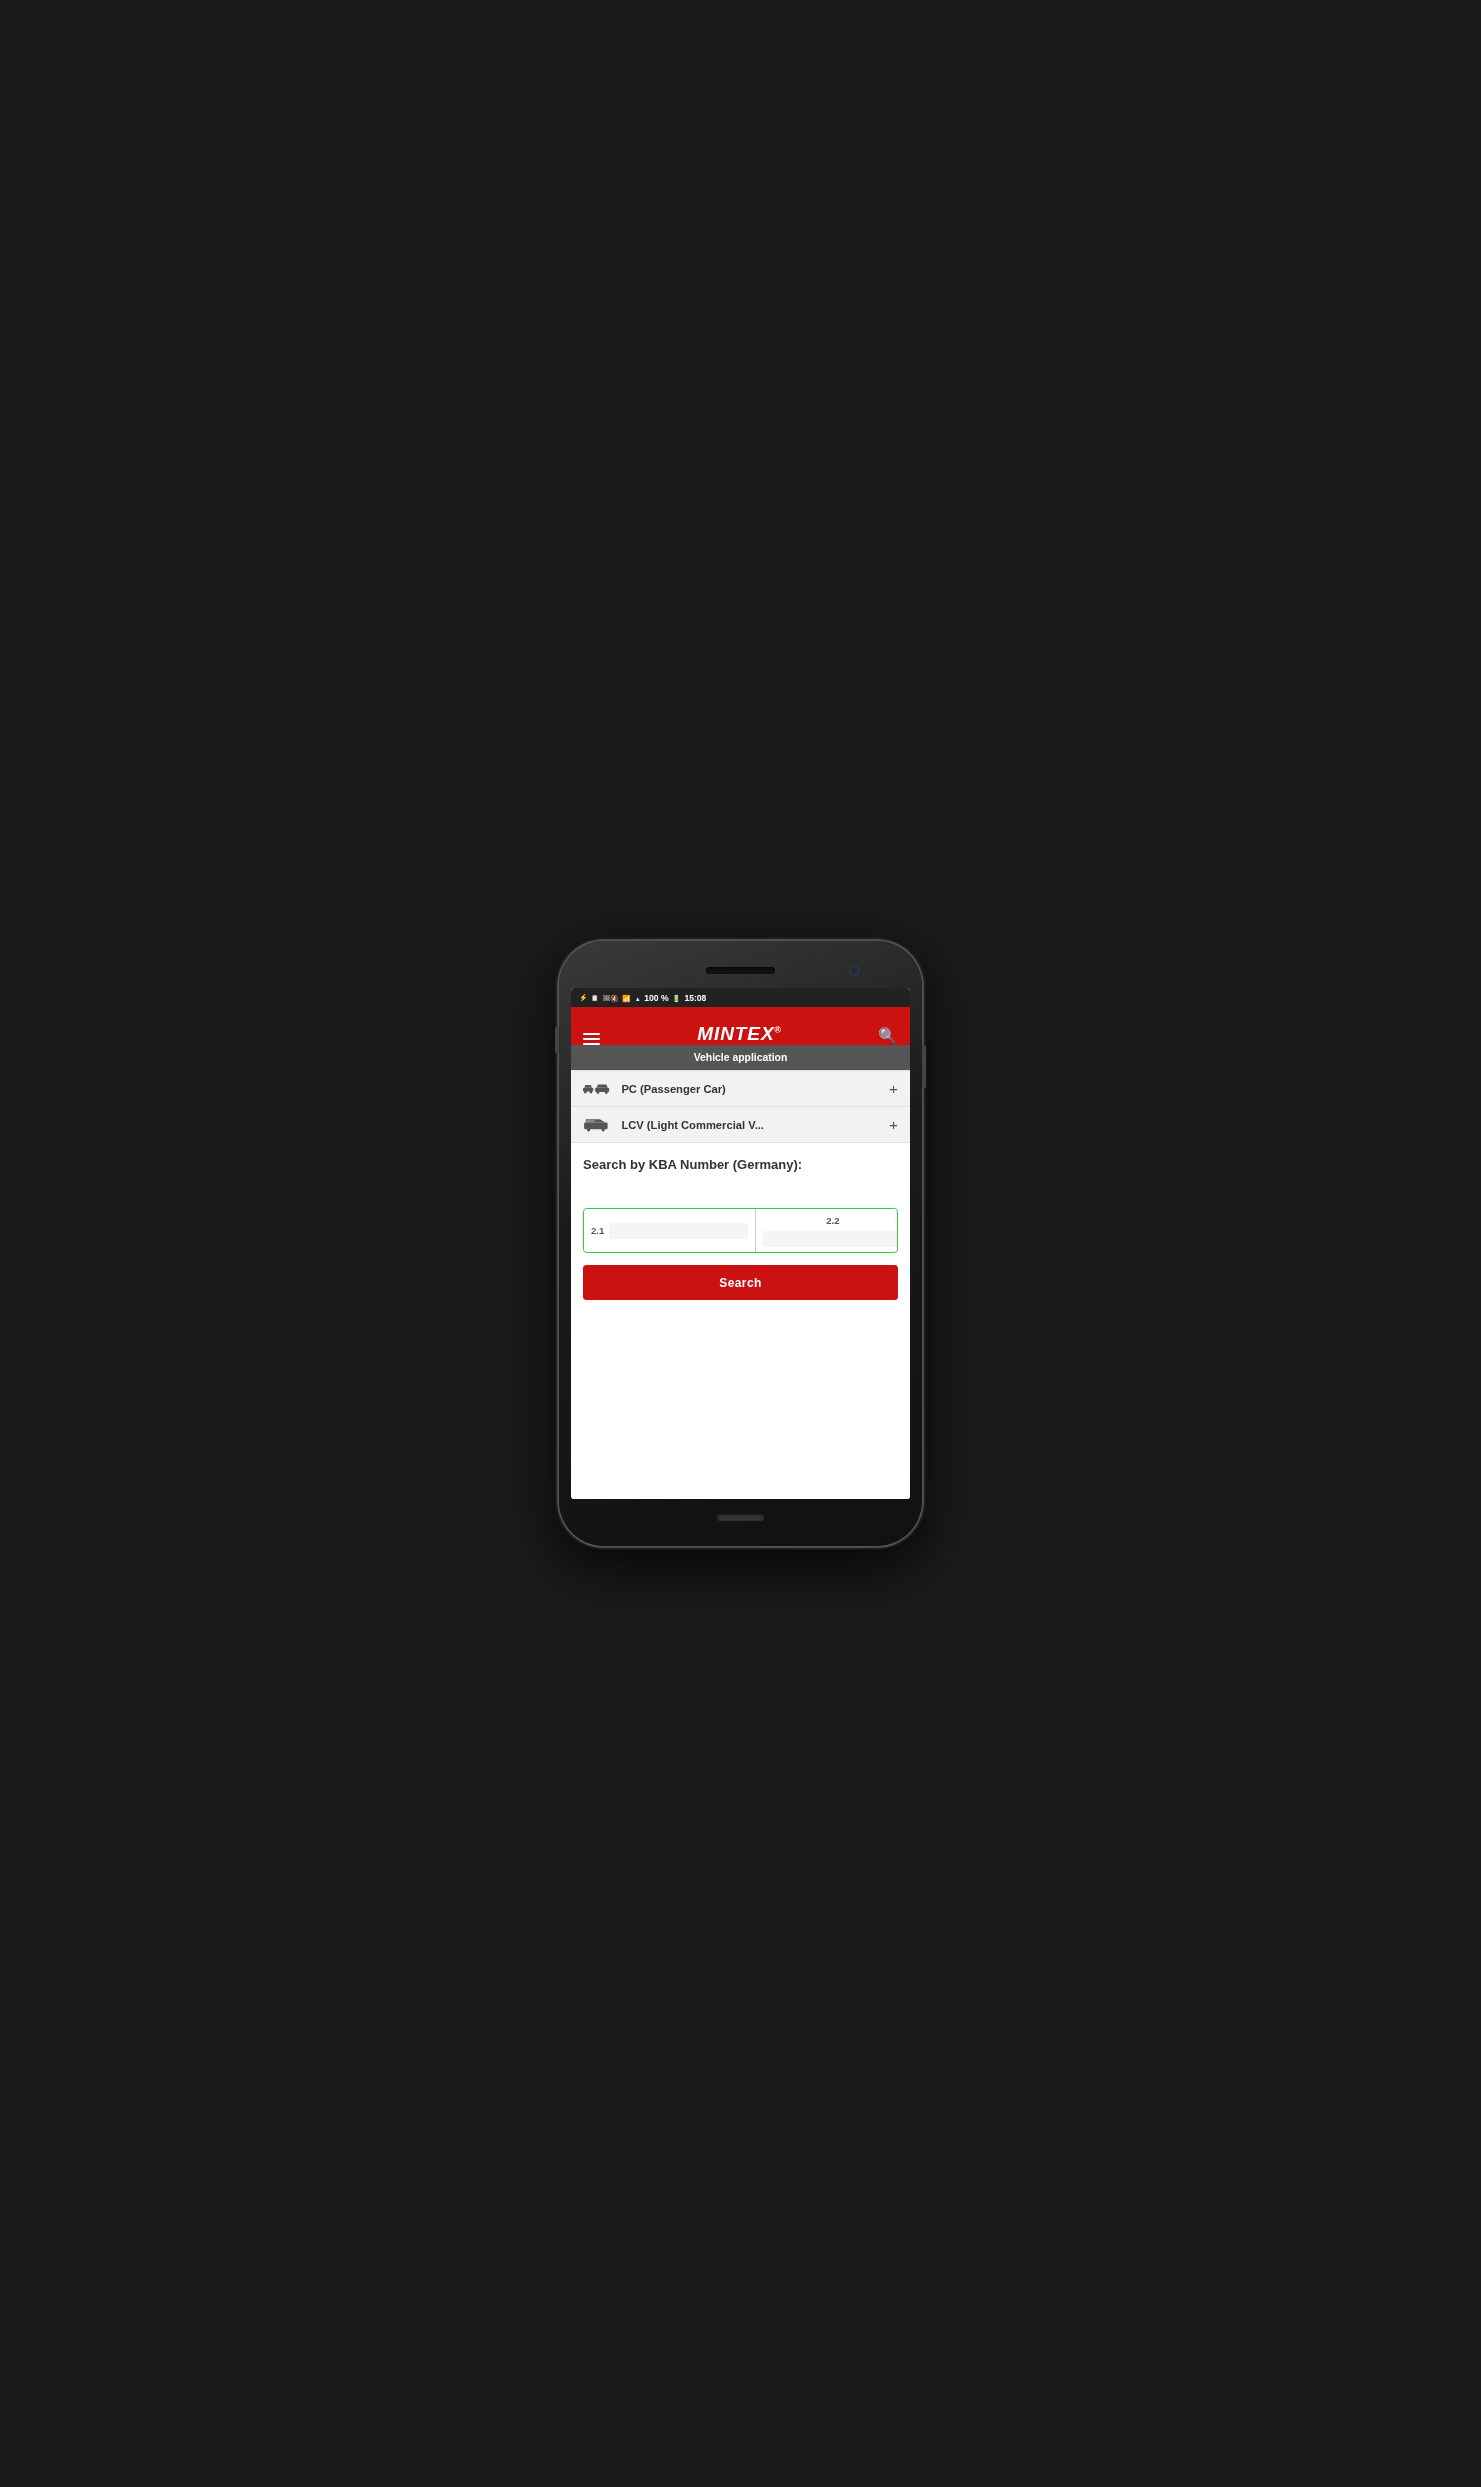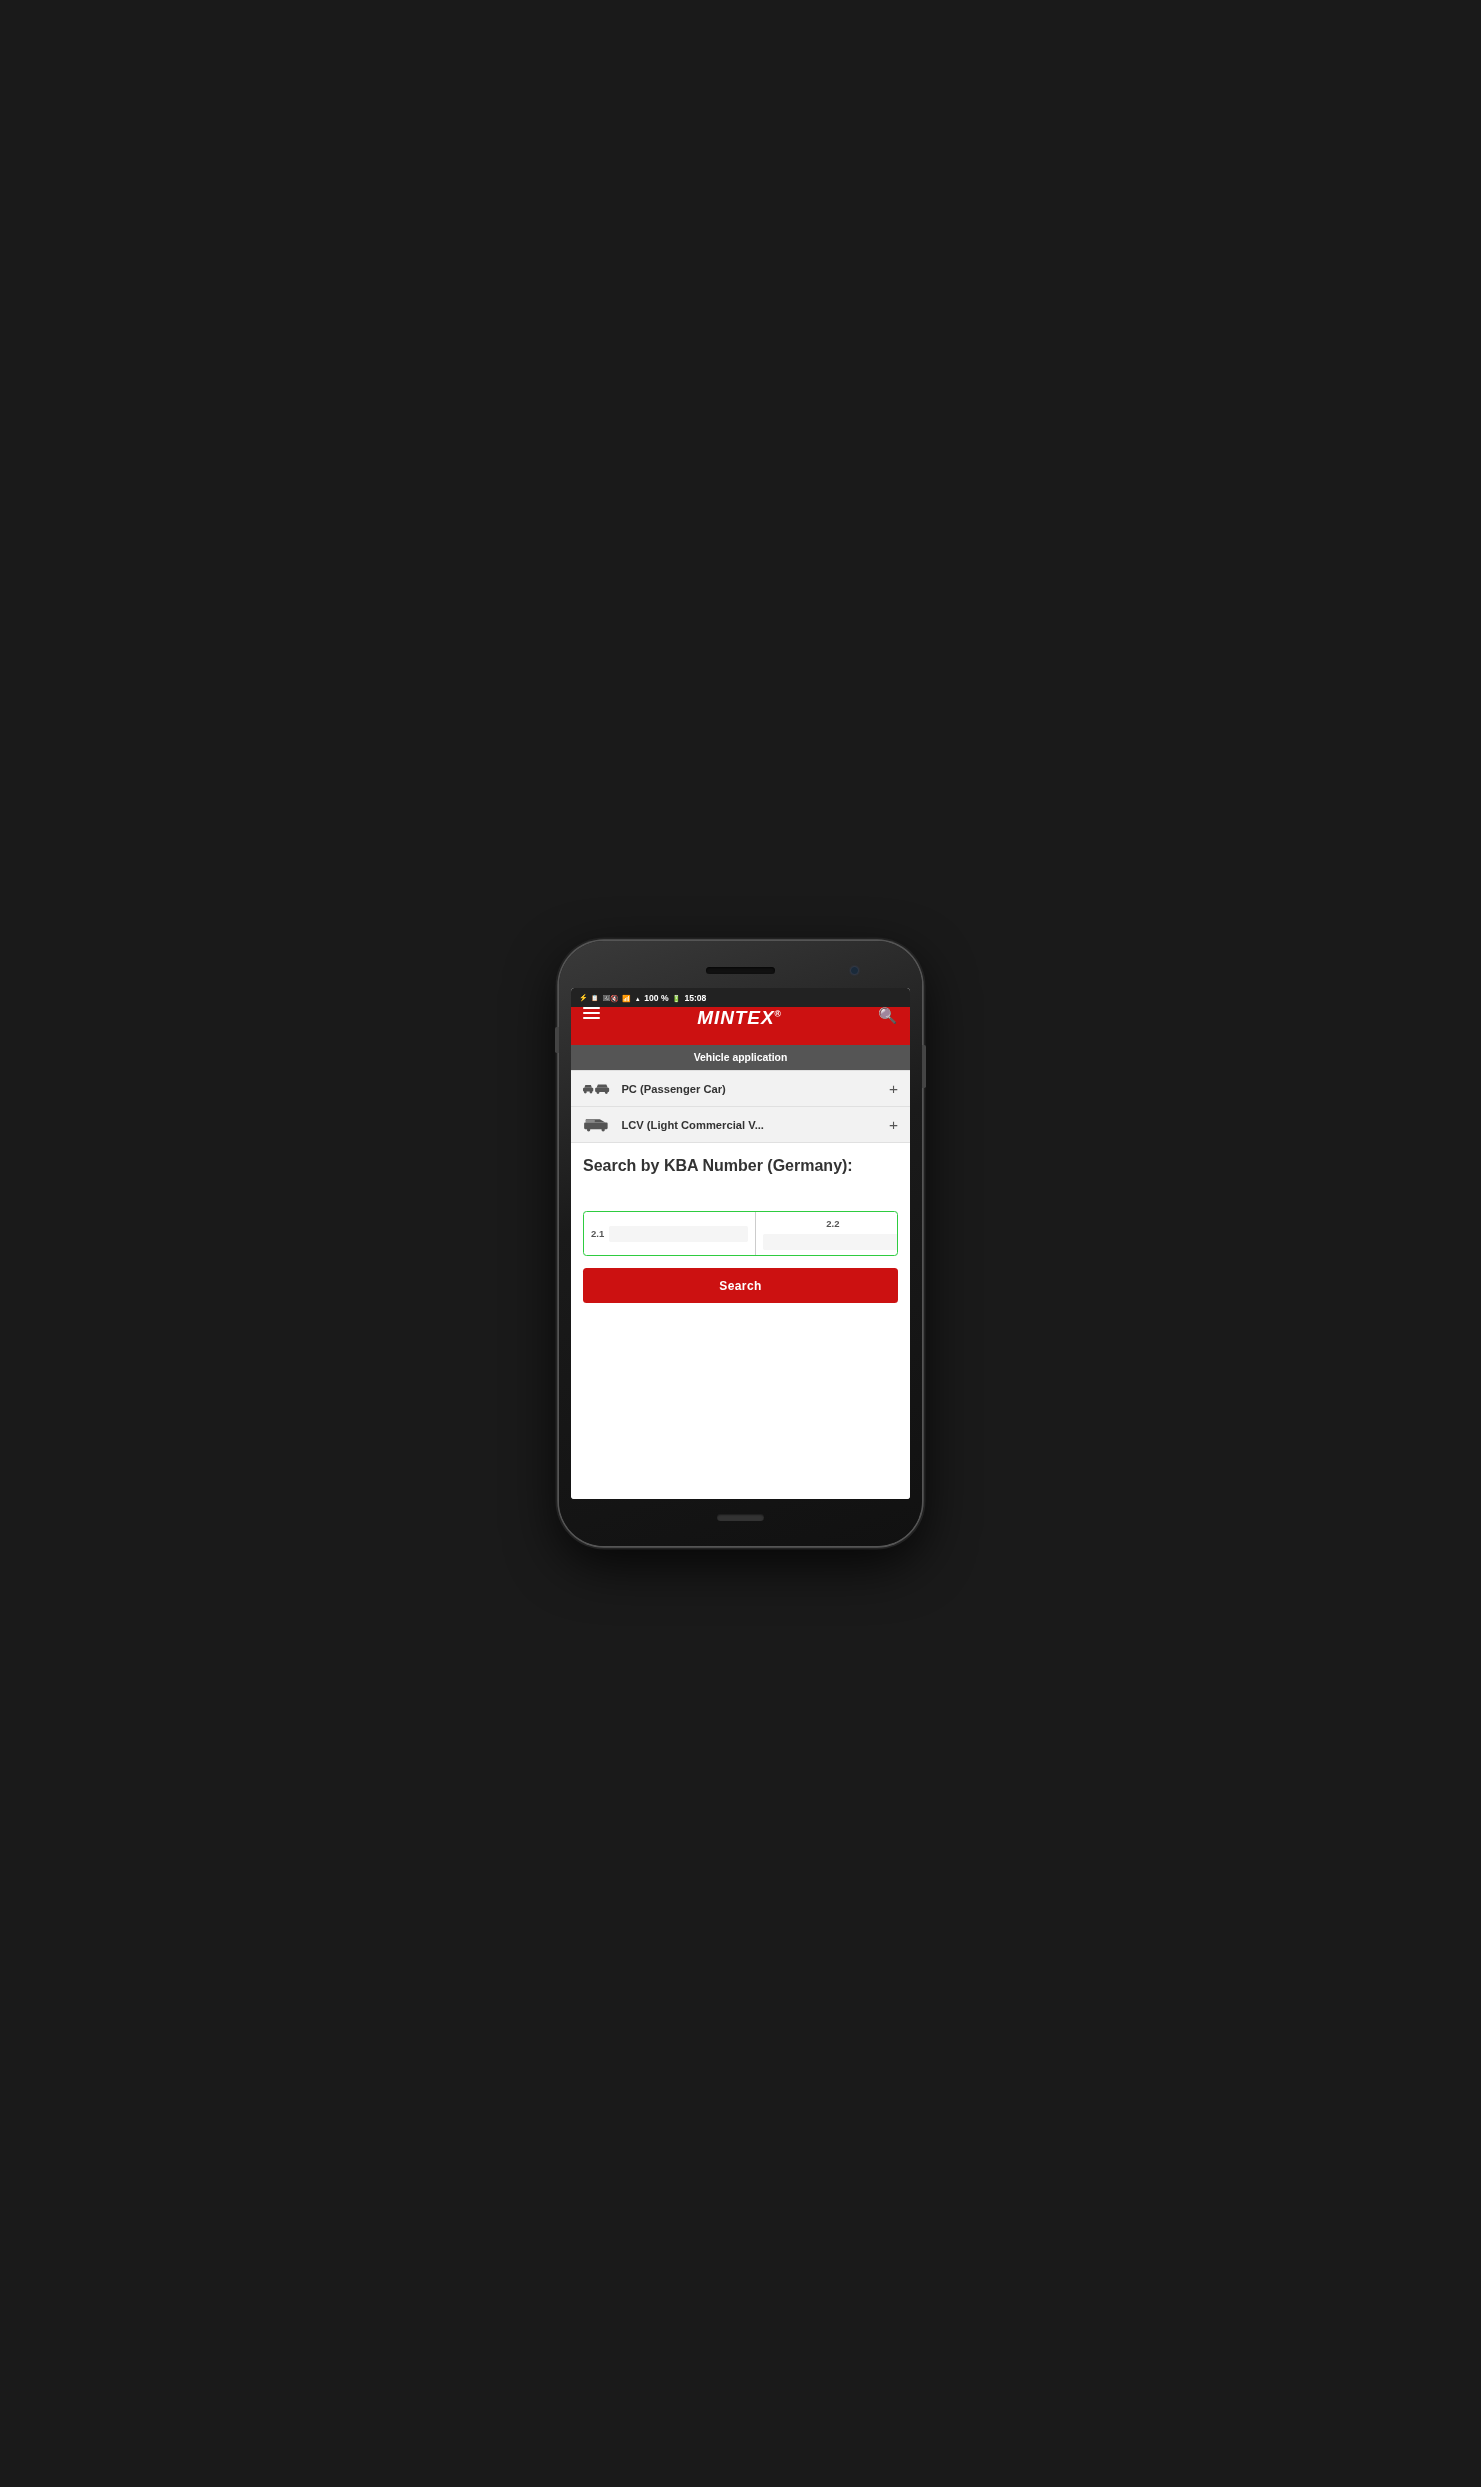--- a/index.html
+++ b/index.html
@@ -123,21 +123,21 @@
     .icon-mute::before { content: '🔇'; font-size: 7px; }
     .icon-wifi::before { content: '📶'; font-size: 7px; }
     .icon-sig::before { content: '▲'; font-size: 6px; }
     .icon-bat::before { content: '🔋'; font-size: 7px; }
 
     
     .app-header {
       background: #cc1111;
       display: flex;
       justify-content: space-between;
-      align-items: flex-start;
+      align-items: flex-end;
       padding: 0 12px;
       height: 38px;
       flex-shrink: 0;
     }
 
     .header-menu {
       display: flex;
       flex-direction: column;
       gap: 3.5px;
       cursor: pointer;
@@ -227,21 +227,21 @@
       font-weight: 300;
     }
 
     
     .kba-section {
       padding: 14px 12px;
       background: #fff;
     }
 
     .kba-title {
-      font-size: 16px;
+      font-size: 13px;
       font-weight: bold;
       color: #333;
       margin-bottom: 18px;
     }
 
     .kba-inputs {
       display: flex;
       align-items: center;
       border: 1.7px solid #2ecc40;
       border-radius: 3.5px;

